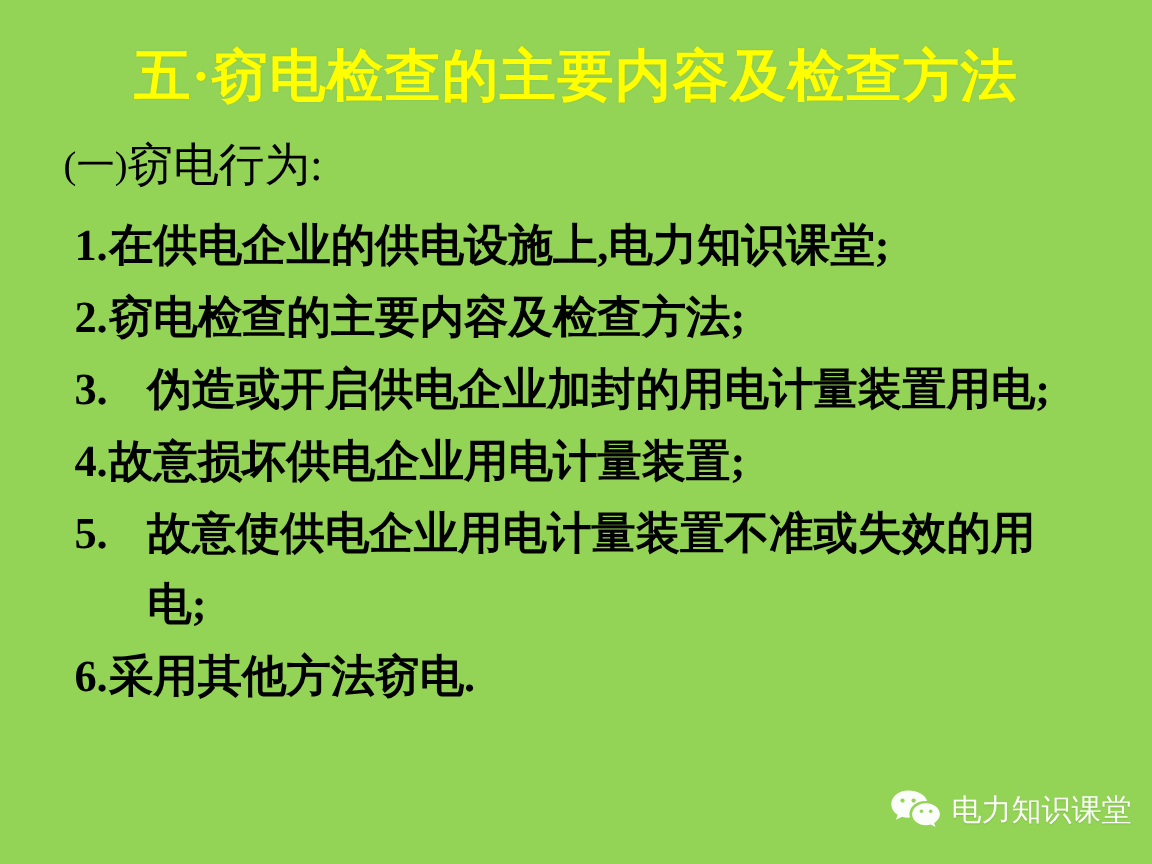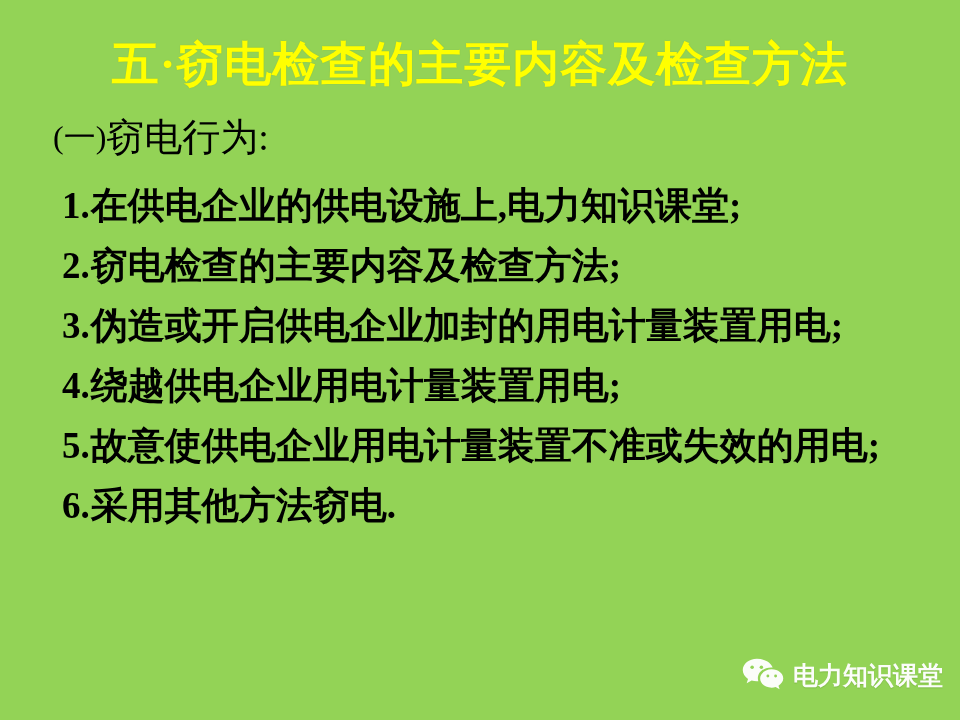--- a/index.html
+++ b/index.html
@@ -73,20 +73,21 @@
     padding-right: 1px;
   }
   .item-text {
     flex: 1 1 auto;
     text-indent: 0;
     padding-left: 0;
   }
   .item-text.wrap {
     
     padding-left: 0;
+    margin-left: 32px;
   }
   .watermark {
     position: absolute;
     left: 742px;
     top: 658px;
     display: flex;
     align-items: center;
     gap: 9px;
     opacity: 0.97;
   }
@@ -96,21 +97,20 @@
     display: block;
   }
   .watermark-label {
     color: #ffffff;
     font-size: 25px;
     font-family: "Liberation Sans", "DejaVu Sans", sans-serif;
     letter-spacing: 0px;
     line-height: 30px;
     white-space: nowrap;
     text-shadow: 0 1px 1px rgba(90,140,40,0.35);
-    font-weight: bold;
   }
 </style>
 </head>
 <body>
 
 <div class="slide">
 
   <div class="slide-title">五·窃电检查的主要内容及检查方法</div>
 
   <div class="subtitle">
@@ -129,21 +129,21 @@
       <span class="item-text">窃电检查的主要内容及检查方法;</span>
     </li>
 
     <li class="list-item">
       <span class="item-number">3.</span>
       <span class="item-text wrap">伪造或开启供电企业加封的用电计量装置用电;</span>
     </li>
 
     <li class="list-item">
       <span class="item-number">4.</span>
-      <span class="item-text">绕越供电企业用电计量装置用电;</span>
+      <span class="item-text">故意损坏供电企业用电计量装置;</span>
     </li>
 
     <li class="list-item">
       <span class="item-number">5.</span>
       <span class="item-text wrap">故意使供电企业用电计量装置不准或失效的用电;</span>
     </li>
 
     <li class="list-item">
       <span class="item-number">6.</span>
       <span class="item-text">采用其他方法窃电.</span>

